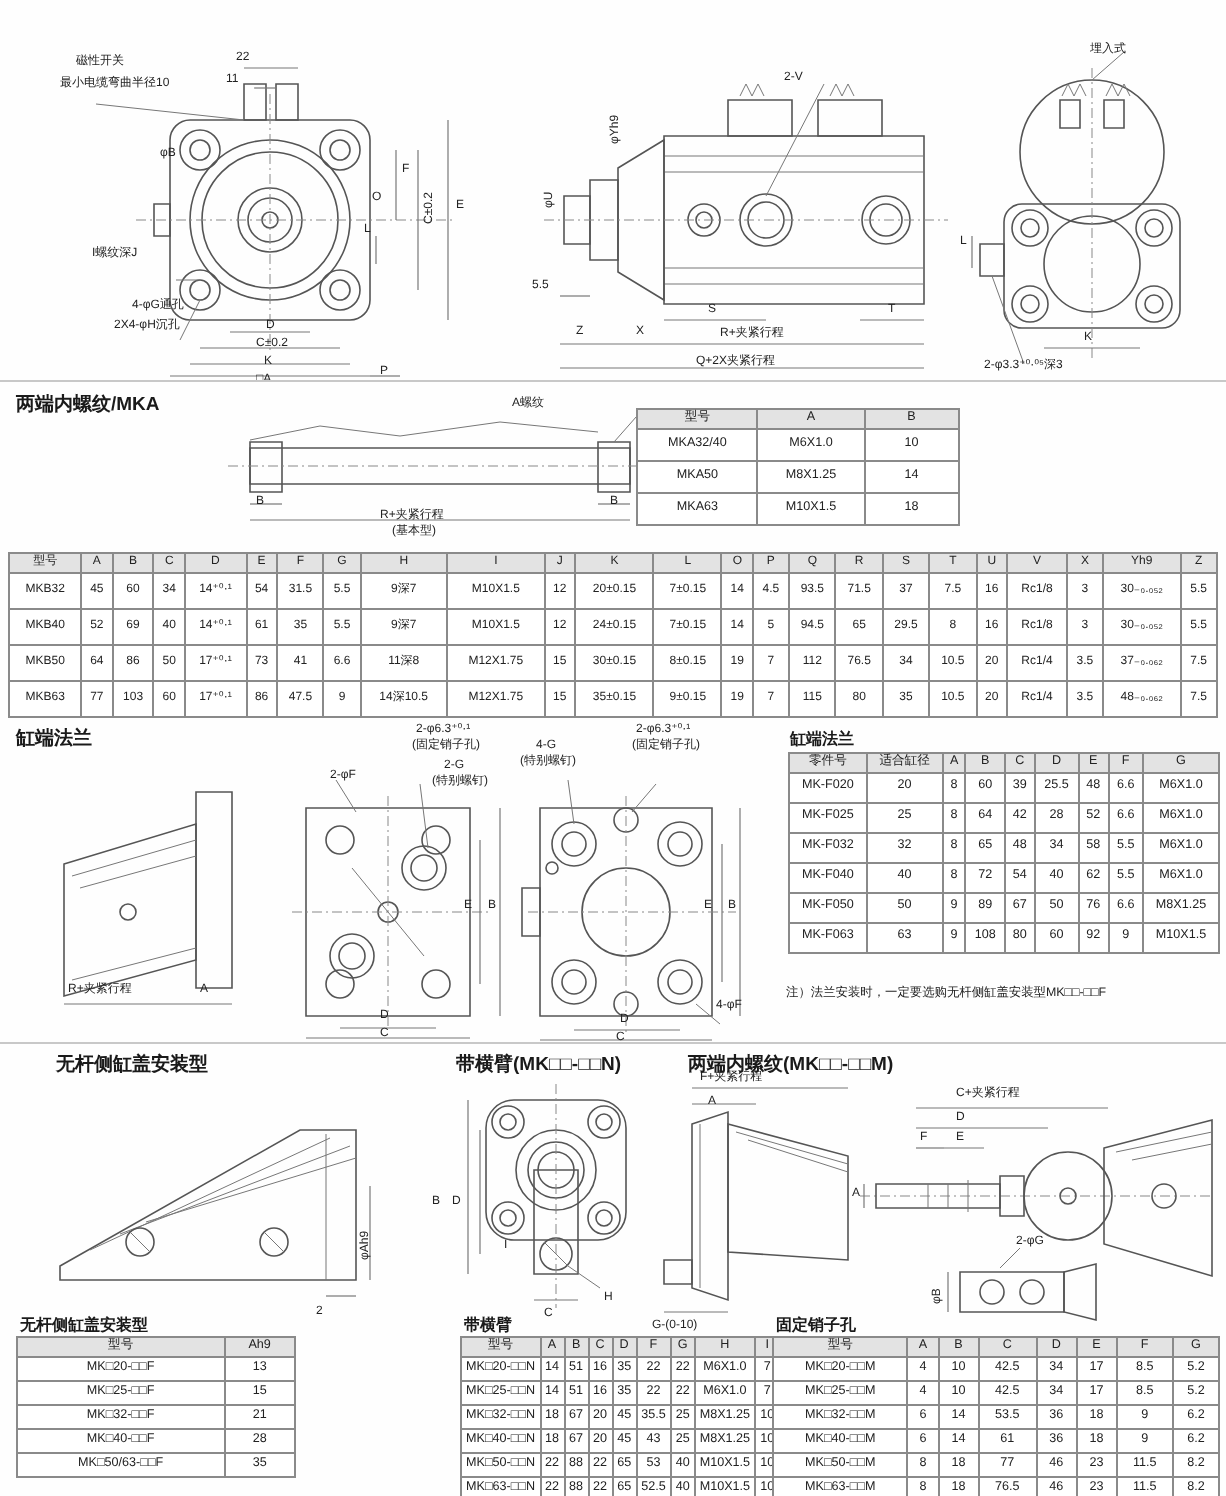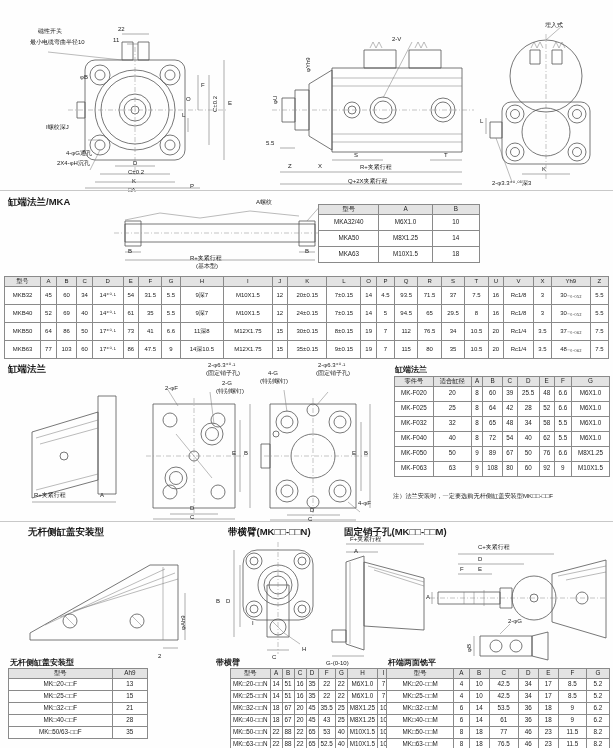--- a/index.html
+++ b/index.html
@@ -152,21 +152,21 @@
     <line class="dimline" x1="40" y1="160" x2="88" y2="160"></line>
     <line class="thin" x1="14" y1="124" x2="30" y2="168"></line>
   </svg>
   <span class="lbl" style="left:545px;top:22px">埋入式</span>
   <span class="lbl" style="left:480px;top:118px">L</span>
   <span class="lbl" style="left:542px;top:166px">K</span>
   <span class="lbl" style="left:492px;top:180px">2-φ3.3⁺⁰·⁰⁵深3</span>
 
   <div class="divider" style="top:190px"></div>
 
-  <div class="sec-title" style="left:8px;top:196px">缸端法兰/MKA</div>
+  <div class="sec-title" style="left:8px;top:196px">两端内螺纹/MKA</div>
   <svg class="draw" style="left:100px;top:198px" width="235" height="70" viewBox="0 0 235 70">
     <polyline class="thin" points="25,22 60,15 100,20 150,13 199,18"></polyline>
     <rect x="25" y="26" width="190" height="18"></rect>
     <rect x="25" y="23" width="16" height="25"></rect>
     <rect x="199" y="23" width="16" height="25"></rect>
     <line class="dash" x1="14" y1="35" x2="226" y2="35"></line>
     <line class="thin" x1="207" y1="23" x2="222" y2="6"></line>
     <line class="dimline" x1="25" y1="54" x2="41" y2="54"></line>
     <line class="dimline" x1="199" y1="54" x2="215" y2="54"></line>
     <line class="dimline" x1="25" y1="62" x2="215" y2="62"></line>
@@ -560,21 +560,21 @@
   </svg>
   <span class="lbl" style="left:216px;top:598px">B</span>
   <span class="lbl" style="left:226px;top:598px">D</span>
   <span class="lbl" style="left:252px;top:620px">I</span>
   <span class="lbl" style="left:272px;top:654px">C</span>
   <span class="lbl" style="left:302px;top:646px">H</span>
   <span class="lbl" style="left:350px;top:536px">F+夹紧行程</span>
   <span class="lbl" style="left:354px;top:548px">A</span>
   <span class="lbl" style="left:326px;top:660px">G-(0-10)</span>
 
-  <div class="sec-title" style="left:344px;top:526px">固定销子孔(MK□□-□□M)</div>
+  <div class="sec-title" style="left:344px;top:526px">两端内螺纹(MK□□-□□M)</div>
   <svg class="draw" style="left:424px;top:540px" width="186" height="122" viewBox="0 0 186 122">
     <line class="dash" x1="6" y1="58" x2="182" y2="58"></line>
     <rect x="14" y="52" width="62" height="12"></rect>
     <line class="thin" x1="40" y1="52" x2="40" y2="64"></line>
     <line class="thin" x1="50" y1="52" x2="50" y2="64"></line>
     <line class="thin" x1="60" y1="50" x2="60" y2="66"></line>
     <rect x="76" y="48" width="12" height="20"></rect>
     <circle cx="110" cy="58" r="22"></circle>
       <circle cx="110" cy="58" r="4"></circle>
     <polygon points="128,34 182,20 182,98 128,82"></polygon>
@@ -626,21 +626,21 @@
           <td>MK□40-□□F</td>
           <td>28</td>
         </tr>
         <tr>
           <td>MK□50/63-□□F</td>
           <td>35</td>
         </tr>
       </tbody>
     </table>
 
-  <div class="tbl-title" style="left:216px;top:657px">带横臂</div>
+  <div class="tbl-title" style="left:232px;top:657px">带横臂</div>
   <table class="bt" style="left:230px;top:668px;width:142px">
       <thead>
         <tr>
           <th>型号</th>
           <th>A</th>
           <th>B</th>
           <th>C</th>
           <th>D</th>
           <th>F</th>
           <th>G</th>
@@ -711,21 +711,21 @@
           <td>22</td>
           <td>65</td>
           <td>52.5</td>
           <td>40</td>
           <td>M10X1.5</td>
           <td>10</td>
         </tr>
       </tbody>
     </table>
 
-  <div class="tbl-title" style="left:388px;top:657px">杆端两面铣平</div>
+  <div class="tbl-title" style="left:388px;top:657px">固定销子孔</div>
   <table class="bt" style="left:386px;top:668px;width:224px">
       <thead>
         <tr>
           <th>型号</th>
           <th>A</th>
           <th>B</th>
           <th>C</th>
           <th>D</th>
           <th>E</th>
           <th>F</th>

